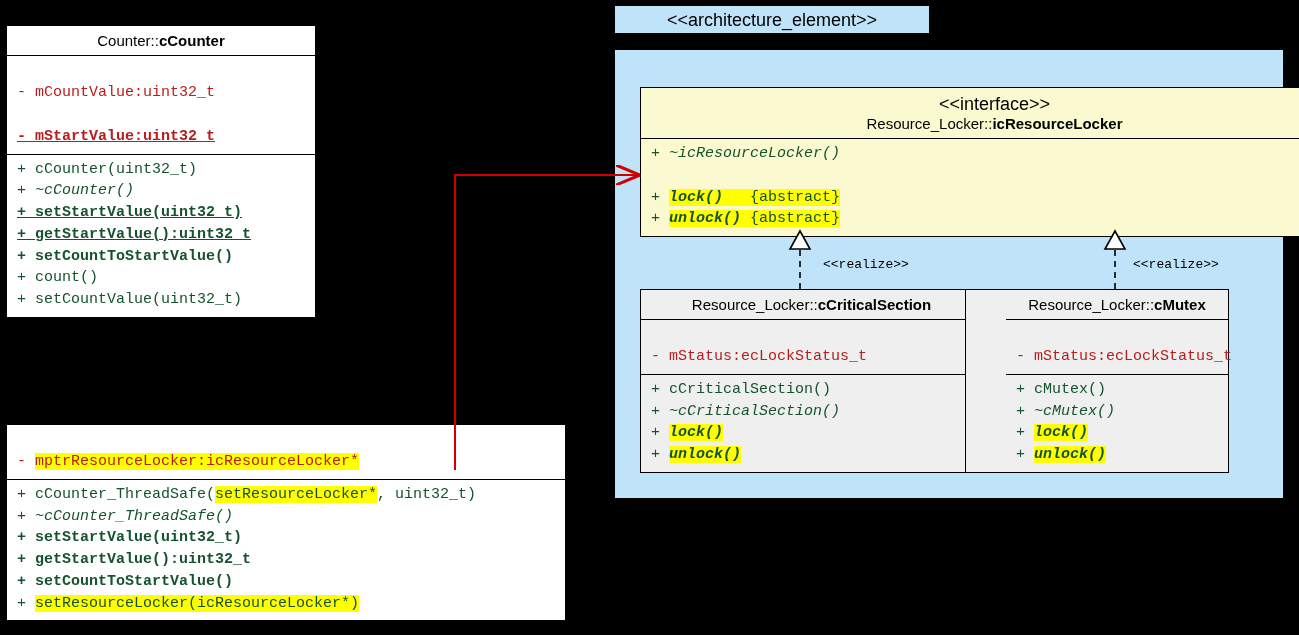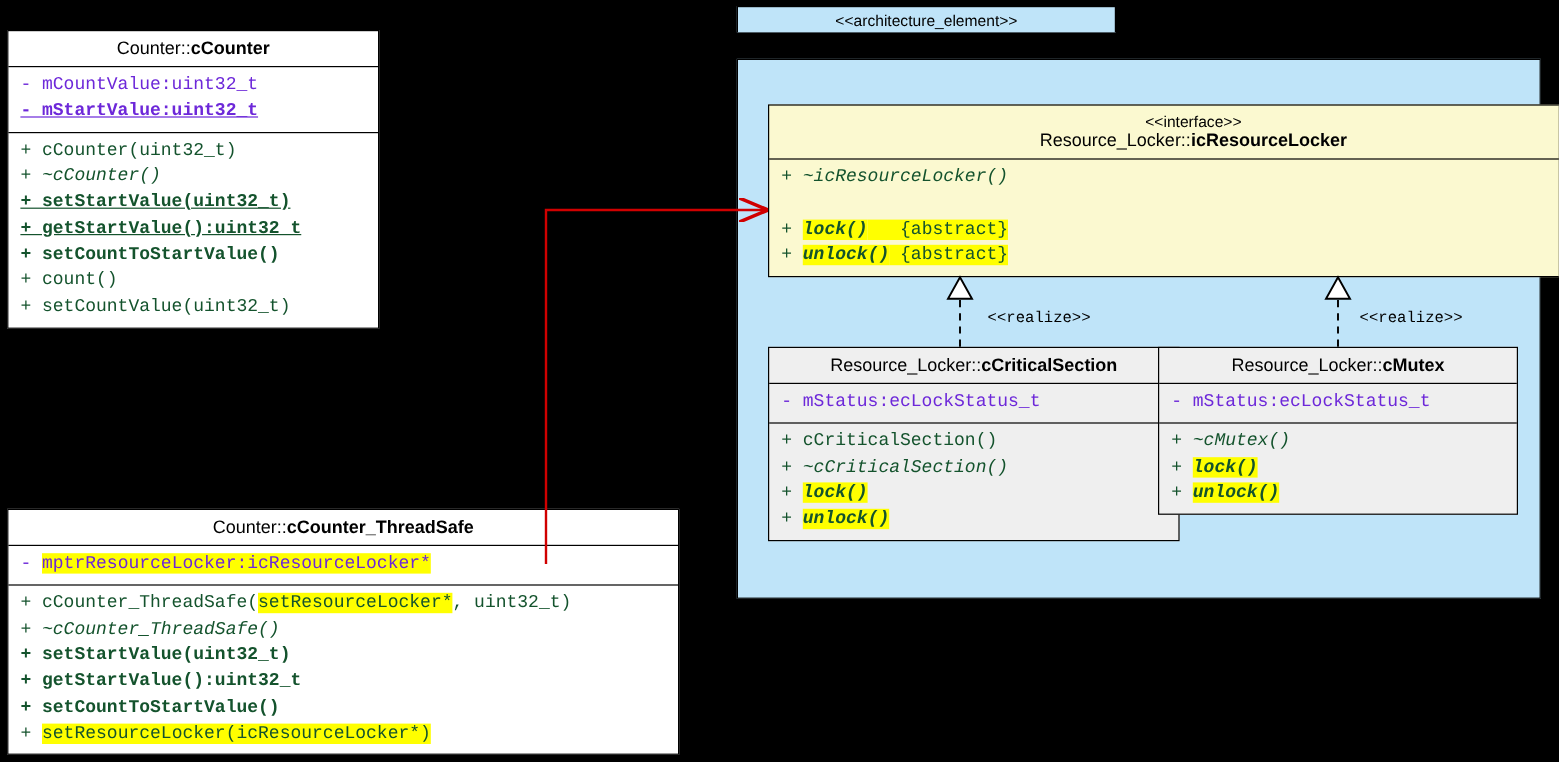--- a/index.html
+++ b/index.html
@@ -19,29 +19,29 @@
     box-sizing: border-box;
   }
   .uml-title {
     text-align: center;
     padding: 6px 8px;
     border-bottom: 1.5px solid #000;
     font-size: 15px;
   }
   .uml-title .ns { font-weight: normal; }
   .uml-title .cn { font-weight: bold; }
-  .stereo { font-size: 13px; }
+  .stereo { font-size: 18px; }
   .uml-sect {
     padding: 4px 10px 6px 10px;
     border-bottom: 1.5px solid #000;
     line-height: 1.45;
   }
   .uml-sect:last-child { border-bottom: none; }
   .mono { font-family: "Courier New", monospace; font-size: 15px; white-space: pre; }
-  .priv { color: #6d28d9; }
+  .priv { color: #b91c1c; margin-top: 22px; }
   .pub  { color: #14532d; }
   .ital { font-style: italic; }
   .bold { font-weight: bold; }
   .under { text-decoration: underline; }
   .hl { background: #ffff00; }
   .pkg {
     position: absolute;
     background: #bfe4f9;
     border: 1.5px solid #000;
     box-sizing: border-box;
@@ -104,28 +104,29 @@
     <div class="mono priv">- mStatus:ecLockStatus_t</div>
   </div>
   <div class="uml-sect">
     <div class="mono pub">+ cCriticalSection()</div>
     <div class="mono pub ital">+ ~cCriticalSection()</div>
     <div class="mono pub"><span>+ </span><span class="hl bold ital">lock()</span></div>
     <div class="mono pub"><span>+ </span><span class="hl bold ital">unlock()</span></div>
   </div>
 </div>
 
-<div class="uml-class gray inner" style="left:965px; top:289px; width:300px;">
+<div class="uml-class gray inner" style="left:965px; top:289px; width:264px;padding-left:40px;">
   <div class="uml-title">
     <span class="ns">Resource_Locker::</span><span class="cn">cMutex</span>
   </div>
   <div class="uml-sect">
     <div class="mono priv">- mStatus:ecLockStatus_t</div>
   </div>
   <div class="uml-sect">
+    <div class="mono pub">+ cMutex()</div>
     <div class="mono pub ital">+ ~cMutex()</div>
     <div class="mono pub"><span>+ </span><span class="hl bold ital">lock()</span></div>
     <div class="mono pub"><span>+ </span><span class="hl bold ital">unlock()</span></div>
   </div>
 </div>
 
 <div class="uml-class" style="left:6px; top:25px; width:310px;">
   <div class="uml-title">
     <span class="ns">Counter::</span><span class="cn">cCounter</span>
   </div>
@@ -138,23 +139,20 @@
     <div class="mono pub ital">+ ~cCounter()</div>
     <div class="mono pub bold under">+ setStartValue(uint32_t)</div>
     <div class="mono pub bold under">+ getStartValue():uint32_t</div>
     <div class="mono pub bold">+ setCountToStartValue()</div>
     <div class="mono pub">+ count()</div>
     <div class="mono pub">+ setCountValue(uint32_t)</div>
   </div>
 </div>
 
 <div class="uml-class" style="left:6px; top:424px; width:560px;">
-  <div class="uml-title">
-    <span class="ns">Counter::</span><span class="cn">cCounter_ThreadSafe</span>
-  </div>
   <div class="uml-sect">
     <div class="mono priv"><span>- </span><span class="hl">mptrResourceLocker:icResourceLocker*</span></div>
   </div>
   <div class="uml-sect">
     <div class="mono pub"><span>+ cCounter_ThreadSafe(</span><span class="hl">setResourceLocker*</span><span>, uint32_t)</span></div>
     <div class="mono pub ital">+ ~cCounter_ThreadSafe()</div>
     <div class="mono pub bold">+ setStartValue(uint32_t)</div>
     <div class="mono pub bold">+ getStartValue():uint32_t</div>
     <div class="mono pub bold">+ setCountToStartValue()</div>
     <div class="mono pub"><span>+ </span><span class="hl">setResourceLocker(icResourceLocker*)</span></div>

